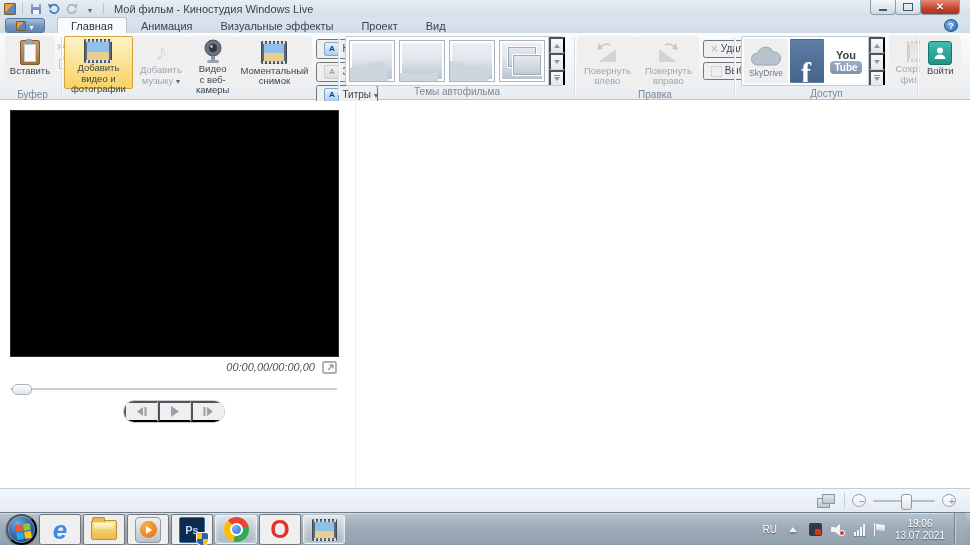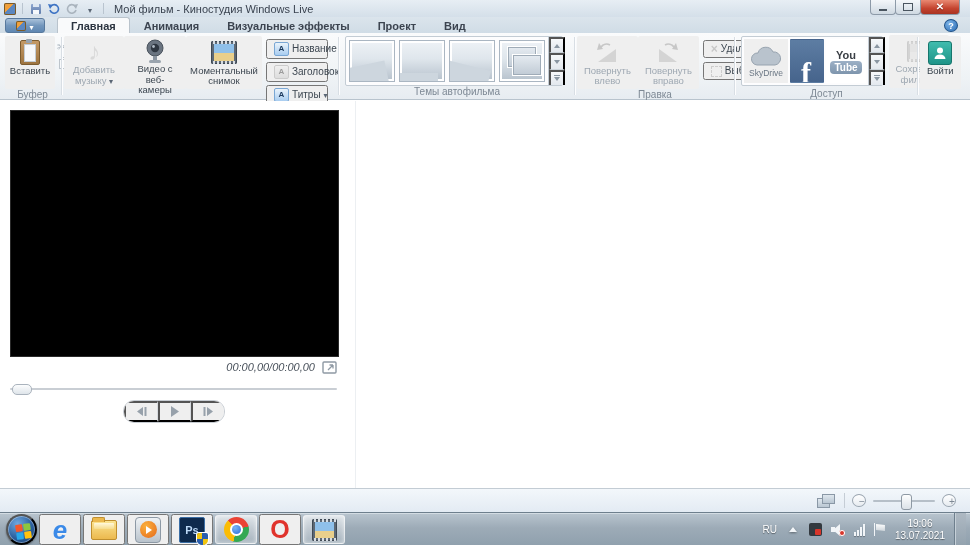--- a/index.html
+++ b/index.html
@@ -28,21 +28,21 @@
   .glyph-min{width:8px;height:2px;background:#4a5560;margin-top:6px;}
   .glyph-max{width:8px;height:6px;border:1px solid #4a5560;background:transparent;}
   .glyph-close{color:#fff;font-size:10px;font-weight:bold;line-height:1;text-shadow:0 1px 1px #7a2015;}
 
   .tabrow{position:absolute;left:0;top:17px;width:970px;height:16px;
     background:linear-gradient(#dbe4ec,#d0dce6);display:flex;align-items:flex-end;}
   .file-btn{margin:0 0 0 5px;width:40px;height:15px;border:1px solid #58799d;border-radius:3px;
     background:linear-gradient(#a9c1da,#7397bd 50%,#5f87b2);display:flex;align-items:center;justify-content:center;gap:3px;}
   .file-btn .mini-film{width:10px;height:10px;}
   .file-btn .caret::after{color:#fff;}
-  .tabs{display:flex;margin-left:12px;height:16px;font-weight:bold;}
+  .tabs{display:flex;margin-left:12px;height:16px;}
   .tab{padding:2px 13px 1px;font-size:11px;color:#3c4450;border:1px solid transparent;border-bottom:none;border-radius:3px 3px 0 0;line-height:13px;}
   .tab.active{background:#f9fafb;border-color:#b9c3cc;color:#2b3440;}
   .help-btn{position:absolute;right:12px;bottom:1px;width:13px;height:13px;border-radius:50%;
     background:radial-gradient(circle at 35% 30%,#7db4e8,#2b6cb4);color:#fff;font-size:9px;font-weight:bold;
     display:flex;align-items:center;justify-content:center;border:1px solid #1d4f86;}
 
   
   .ribbon{position:absolute;left:0;top:33px;width:970px;height:67px;
     background:linear-gradient(#fafbfc,#eef2f5 70%,#e7ecf1);border-bottom:1px solid #b8c3cd;display:flex;padding-left:3px;box-sizing:border-box;}
   .rgroup{display:flex;flex-direction:column;position:relative;}
@@ -281,20 +281,30 @@
           <button class="qat-btn">
               <span class="copy-icon"></span>
             </button>
         </div>
       </div>
       <div class="rg-label">Буфер</div>
     </div>
 
     <div class="rgroup g-add">
       <div class="rg-content">
+        <button class="bigbtn selected btn-addvideo">
+          <span class="bicon">
+              <span class="film-icon" style="width:28px;height:24px;">
+                <span class="holes"></span>
+                <span class="photo"></span>
+                <span class="holes b"></span>
+              </span>
+            </span>
+          <span>Добавить видео и фотографии</span>
+        </button>
         <button class="bigbtn disabled btn-addmusic">
           <span class="bicon">
               <span class="note">♪</span>
             </span>
           <span><span>Добавить музыку</span> <span class="caret"></span></span>
         </button>
         <button class="bigbtn btn-webcam">
           <span class="bicon">
             <svg class="webcam-svg" width="22" height="25" viewBox="0 0 22 25">
               <circle cx="11" cy="9" r="8" fill="#6a7480" stroke="#49525c"></circle>

